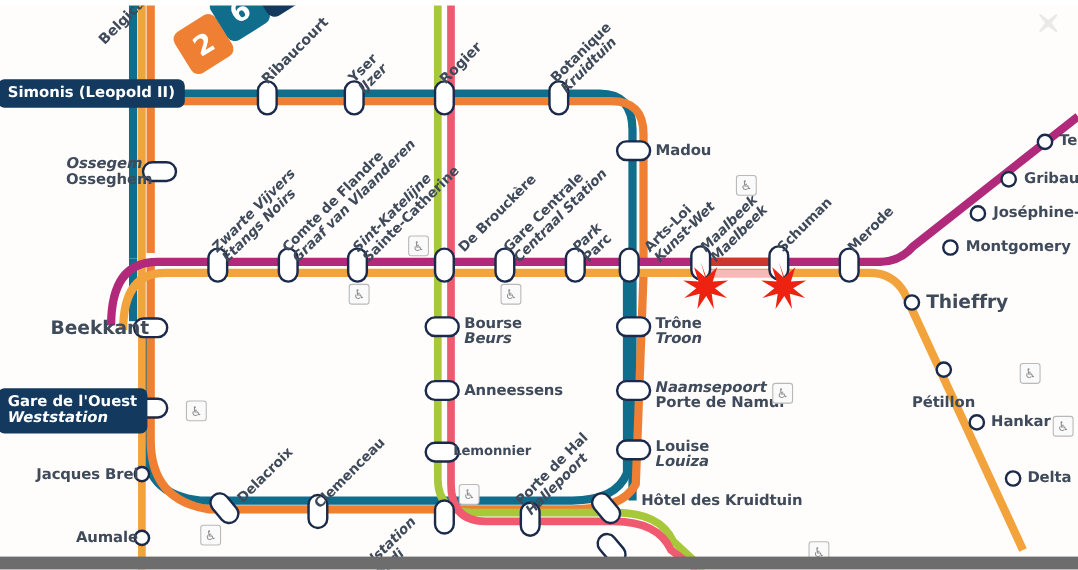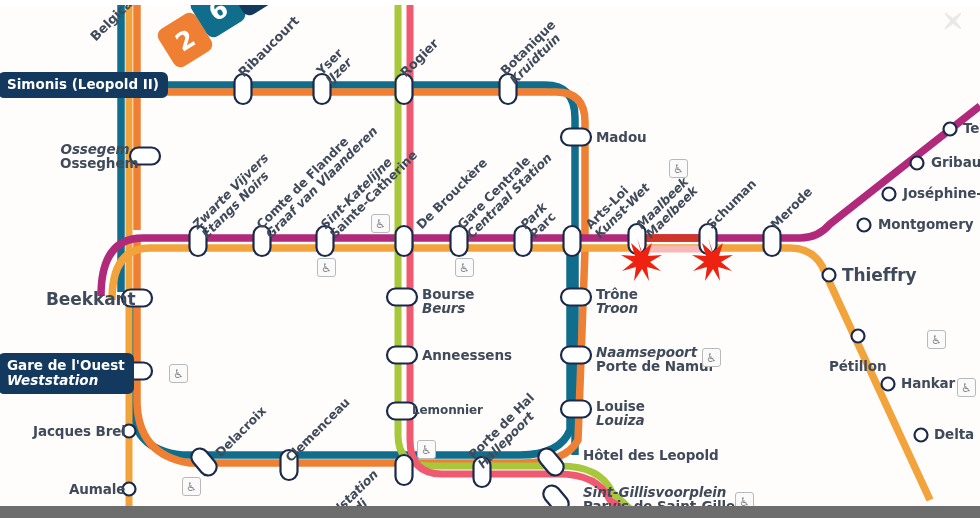--- a/index.html
+++ b/index.html
@@ -376,27 +376,23 @@
     <span class="nl">Naamsepoort</span>
     <span class="fr">Porte de Namur</span>
     </div>
 
   <div class="lbl" style="left:596px;top:399px;font-size:13.5px;">
     <span class="fr">Louise</span>
     <span class="nl">Louiza</span>
     </div>
 
   <div class="lbl" style="left:583px;top:448px;font-size:13.5px;">
-    <span class="fr">Hôtel des Leopold</span>
-    </div>
-
-  <div class="lbl" style="left:583px;top:485px;font-size:13.5px;">
-    <span class="nl">Sint-Gillisvoorplein</span>
-    <span class="fr">Parvis de Saint-Gilles</span>
-    </div>
+    <span class="fr">Hôtel des Kruidtuin</span>
+    </div>
+
 
   <div class="box" style="left:-2px;top:72px;font-size:13.5px;">
     <span class="fr">Simonis (Leopold II)</span>
     </div>
 
   <div class="box" style="left:-2px;top:353px;font-size:13.5px;">
     <span class="fr">Gare de l'Ouest</span>
     <span class="nl">Weststation</span>
     </div>
 

